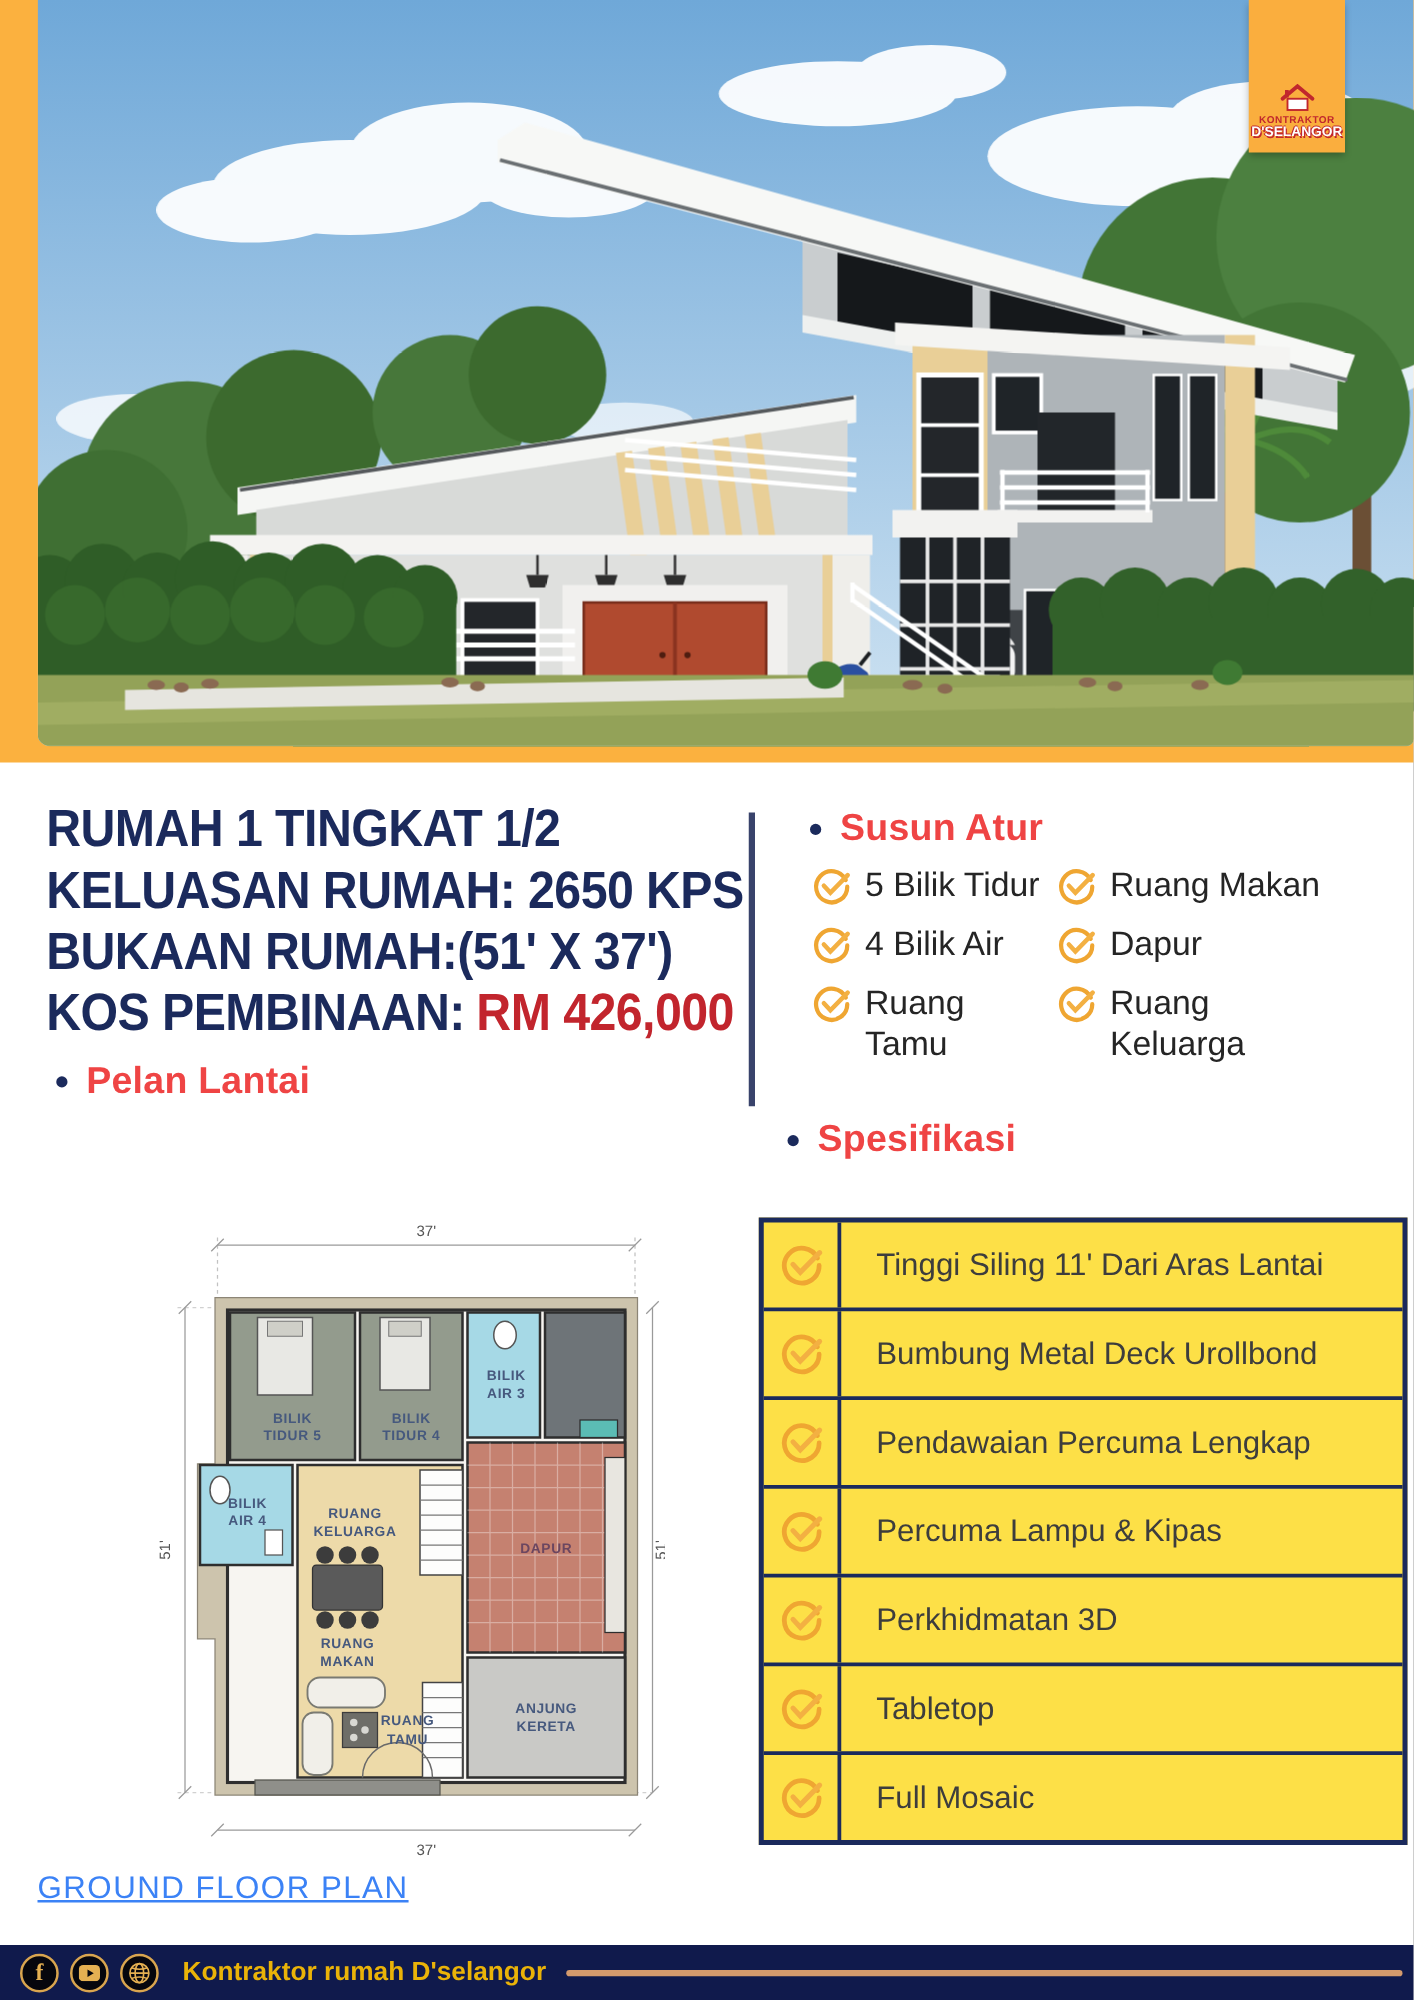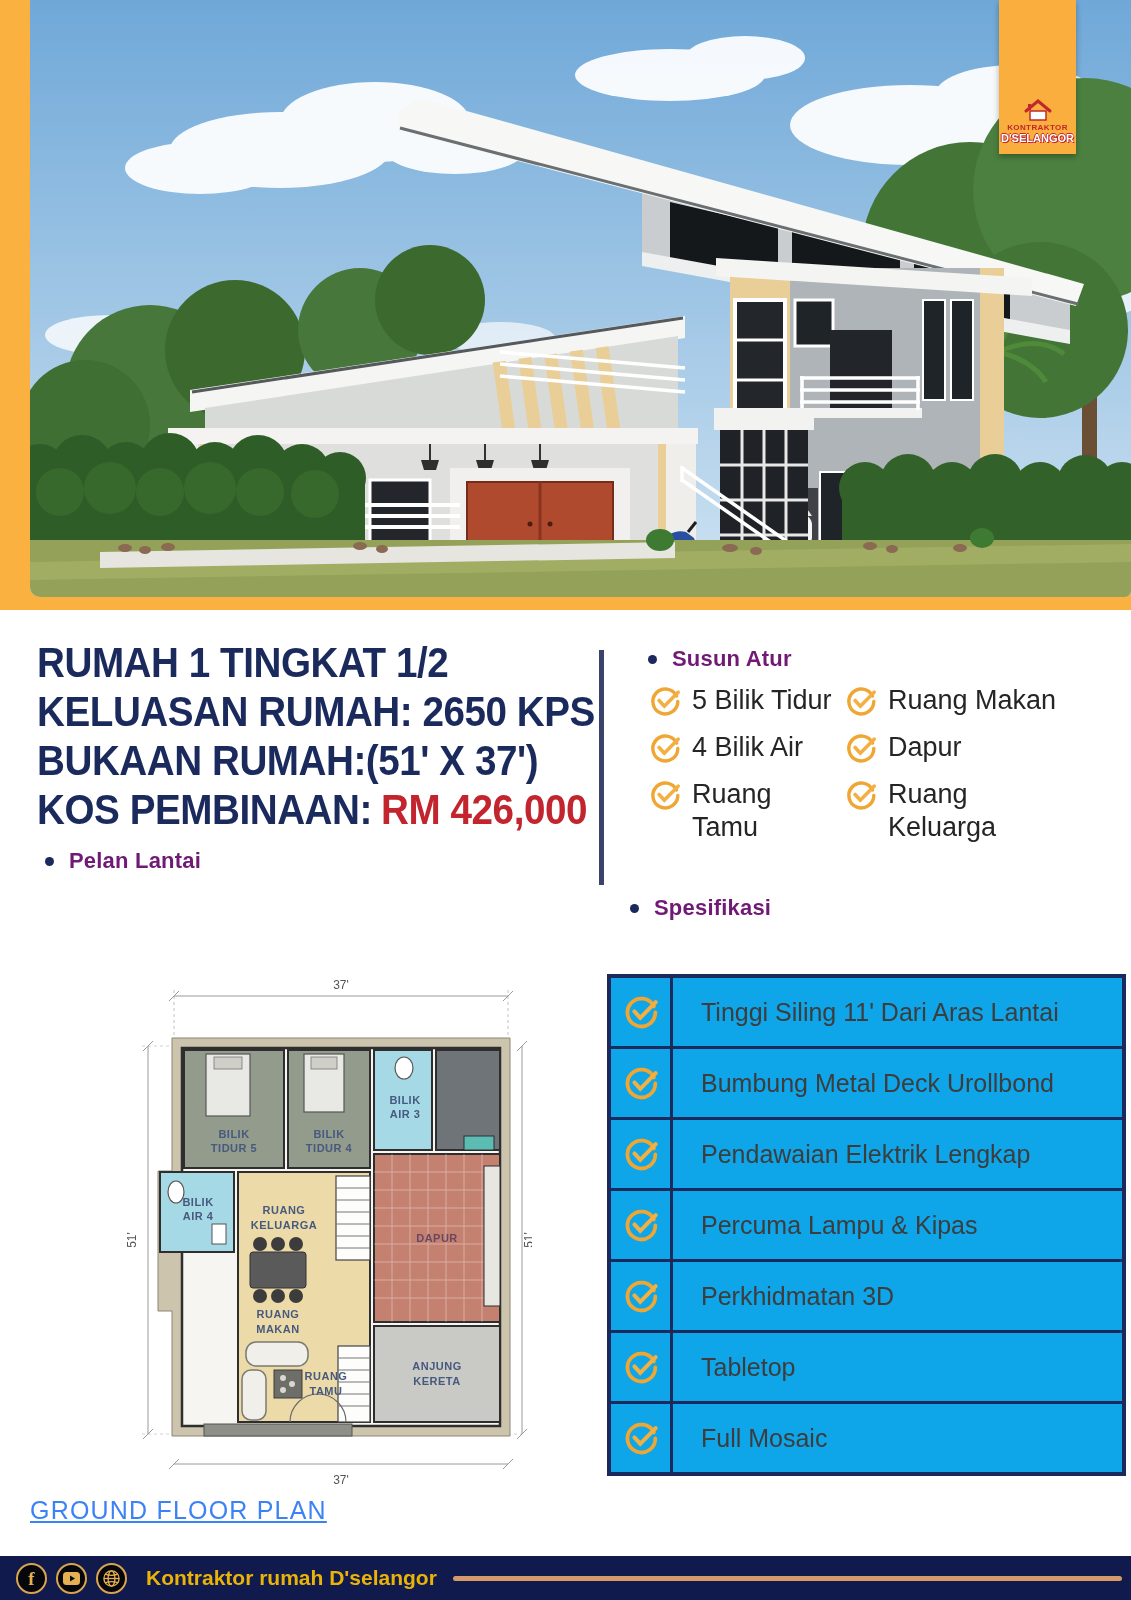--- a/index.html
+++ b/index.html
@@ -4,58 +4,58 @@
 <style>
   html,body{margin:0;padding:0;background:#888;}
   .page{position:relative;width:1131px;height:1600px;background:#ffffff;overflow:hidden;
         font-family:"Liberation Sans",sans-serif;margin:0 auto;}
 
   
   .hero{position:absolute;left:0;top:0;width:1131px;height:610px;background:#FBB13F;}
   .hero-photo{position:absolute;left:30px;top:0;width:1101px;height:597px;
               border-radius:0 0 6px 10px;overflow:hidden;}
   .hero-photo svg{display:block;}
-  .ribbon{position:absolute;left:999px;top:0;width:77px;height:154px;background:#FAAE3E;
+  .ribbon{position:absolute;left:999px;top:0;width:77px;height:122px;background:#FAAE3E;
           display:flex;flex-direction:column;justify-content:flex-end;align-items:center;
           padding-bottom:10px;box-sizing:border-box;box-shadow:0 3px 6px rgba(0,0,0,.3);}
   .ribbon .r1{font-size:8px;font-weight:bold;color:#c1272d;letter-spacing:.4px;margin-top:2px;line-height:9px;}
   .ribbon .r2{font-size:11px;font-weight:bold;color:#ffffff;line-height:12px;
               text-shadow:-1px 0 0 #c1272d,1px 1px 0 #c1272d,0 -1px 0 #c1272d;}
 
   
   .title{position:absolute;left:37px;top:638px;color:#1B2A5C;font-weight:bold;
          transform:scaleX(.92);transform-origin:0 0;}
   .title .line{font-size:42px;line-height:49px;white-space:nowrap;letter-spacing:-.5px;}
   .price{color:#C2252D;margin-left:10px;}
 
   .vdiv{position:absolute;left:599px;top:650px;width:5px;height:235px;background:#39436B;}
 
   
   .sec-head{display:flex;align-items:center;gap:15px;}
   .sec-head .dot{width:9px;height:9px;border-radius:50%;background:#1B2A5C;flex:none;}
-  .sec-head h2{font-size:22px;color:#701a75;font-weight:bold;margin:0;letter-spacing:.2px;}
+  .sec-head h2{font-size:30px;color:#ef4444;font-weight:bold;margin:0;letter-spacing:.2px;}
 
   
   .susun{position:absolute;left:648px;top:646px;width:478px;}
   .chk-grid{display:grid;grid-template-columns:196px 1fr;margin-top:12px;row-gap:13px;}
   .chk-item{display:flex;gap:10px;font-size:27px;color:#252525;line-height:33px;align-items:flex-start;}
   .chk-icon{width:34px;height:34px;flex:none;}
   .wrapnarrow{max-width:126px;}
 
   .pelan-head{position:absolute;left:45px;top:848px;}
   .spec-head{position:absolute;left:630px;top:895px;justify-content:flex-end;}
 
   
   .plan{position:absolute;left:112px;top:966px;width:420px;height:535px;}
   .plan-caption{position:absolute;left:30px;top:1496px;font-size:25px;color:#3b82f6;
                 letter-spacing:1.2px;text-decoration:underline;}
 
   
   .spec-table{position:absolute;left:607px;top:974px;width:519px;border:4px solid #1B2A5C;
-              background:#0ea5e9;box-sizing:border-box;}
+              background:#fde047;box-sizing:border-box;}
   .spec-row{display:flex;height:68px;border-bottom:3px solid #1B2A5C;}
   .spec-row:last-child{border-bottom:none;}
   .spec-check{width:59px;flex:none;border-right:3px solid #1B2A5C;display:flex;
               align-items:center;justify-content:center;}
   .spec-check svg{width:38px;height:38px;}
   .spec-text{display:flex;align-items:center;padding-left:28px;font-size:25px;color:#3d3d3d;}
 
   
   .footer{position:absolute;left:0;top:1556px;width:1131px;height:44px;background:#101A4C;
           display:flex;align-items:center;padding-left:16px;box-sizing:border-box;}
@@ -529,21 +529,21 @@
           </svg>
         </div>
       <div class="spec-text">Bumbung Metal Deck Urollbond</div>
     </div>
     <div class="spec-row">
       <div class="spec-check">
           <svg>
             <use href="#chk-sym"></use>
           </svg>
         </div>
-      <div class="spec-text">Pendawaian Elektrik Lengkap</div>
+      <div class="spec-text">Pendawaian Percuma Lengkap</div>
     </div>
     <div class="spec-row">
       <div class="spec-check">
           <svg>
             <use href="#chk-sym"></use>
           </svg>
         </div>
       <div class="spec-text">Percuma Lampu &amp; Kipas</div>
     </div>
     <div class="spec-row">

